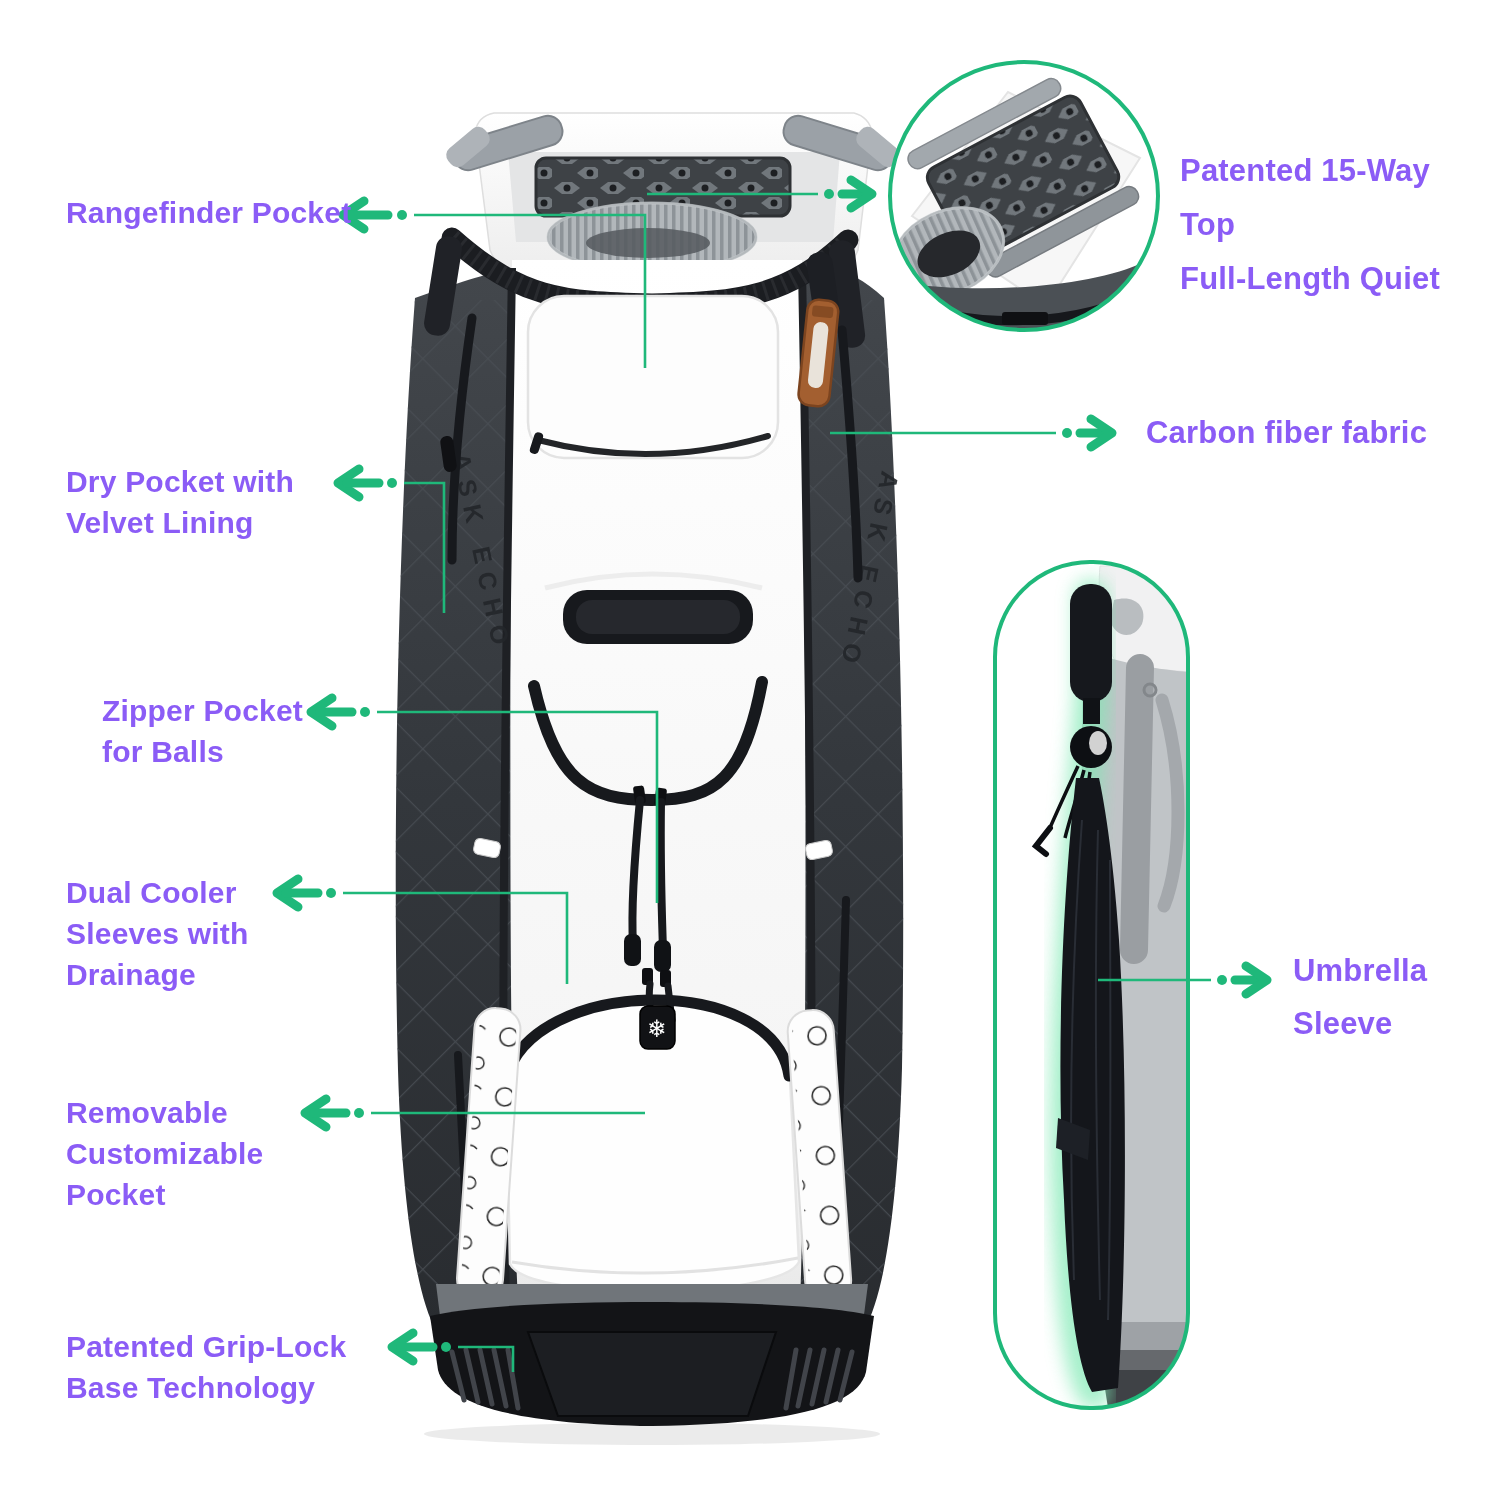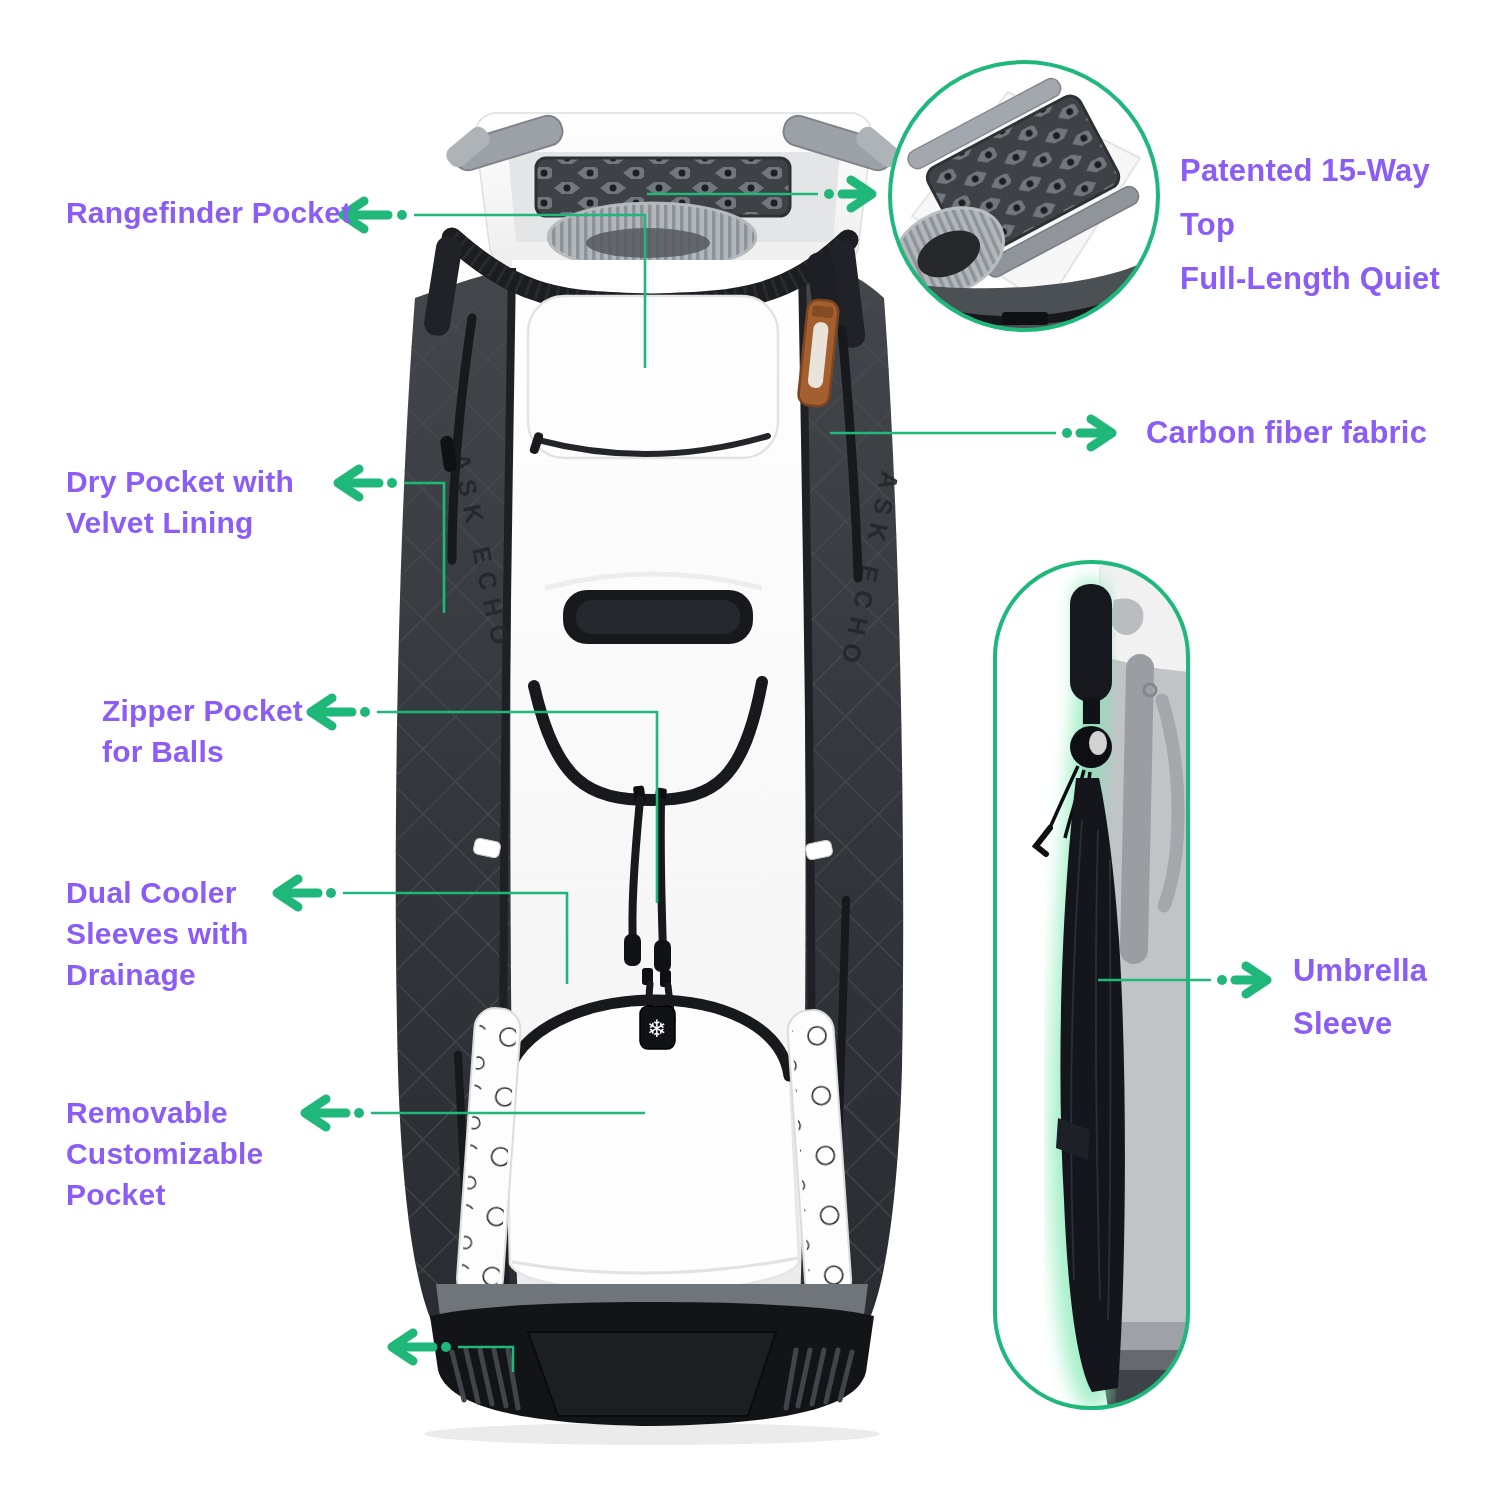--- a/index.html
+++ b/index.html
@@ -357,19 +357,23 @@
   <span>Sleeves with</span>
   <span>Drainage</span>
 </div>
 
 <div class="label" style="left:66px;top:1092px;">
   <span>Removable</span>
   <span>Customizable</span>
   <span>Pocket</span>
 </div>
 
+<div class="label" style="left:66px;top:1326px;">
+  <span>Patented Grip-Lock</span>
+  <span>Base Technology</span>
+</div>
 
 <div class="label rt" style="left:1293px;top:944px;line-height:53px;">
   <span>Umbrella</span>
   <span>Sleeve</span>
 </div>
 
 </div>
 
 </body></html>

